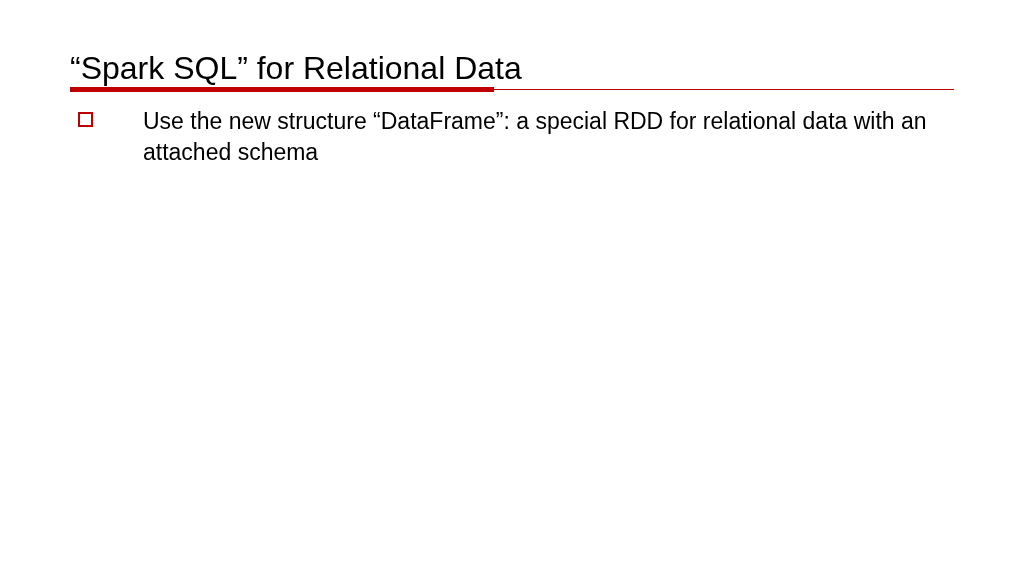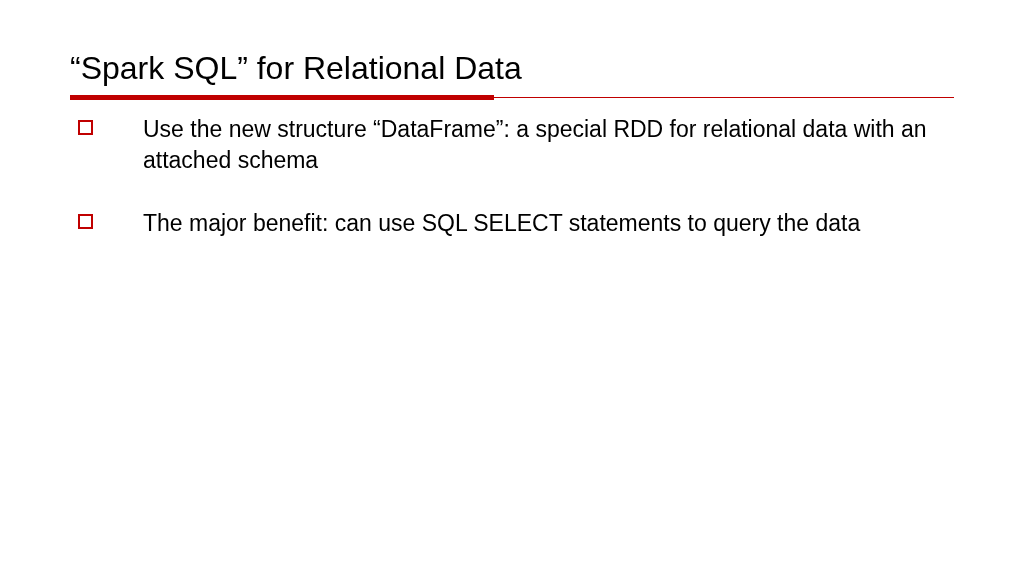--- a/index.html
+++ b/index.html
@@ -12,21 +12,20 @@
       height: 576px;
       background: #ffffff;
       font-family: Verdana, Geneva, sans-serif;
       padding: 50px 70px 40px 70px;
       position: relative;
     }
     .slide-title {
       font-size: 32px;
       font-weight: normal;
       color: #000000;
-      margin-bottom: 8px;
     }
     .underline-container {
       width: 100%;
       position: relative;
       margin-bottom: 18px;
     }
     .underline-thick {
       position: absolute;
       top: 0;
       left: 0;
@@ -74,17 +73,13 @@
 <div class="underline-container">
   <div class="underline-thin"></div>
   <div class="underline-thick"></div>
 </div>
 
 <ul class="bullet-list">
   <li class="bullet-item">
     <span class="bullet-square"></span>
     <span class="bullet-text">Use the new structure “DataFrame”: a special RDD for relational data with an attached schema</span>
   </li>
-  <li class="bullet-item">
-    <span class="bullet-square"></span>
-    <span class="bullet-text">The major benefit: can use SQL SELECT statements to query the data</span>
-  </li>
 </ul>
 
 </body></html>

